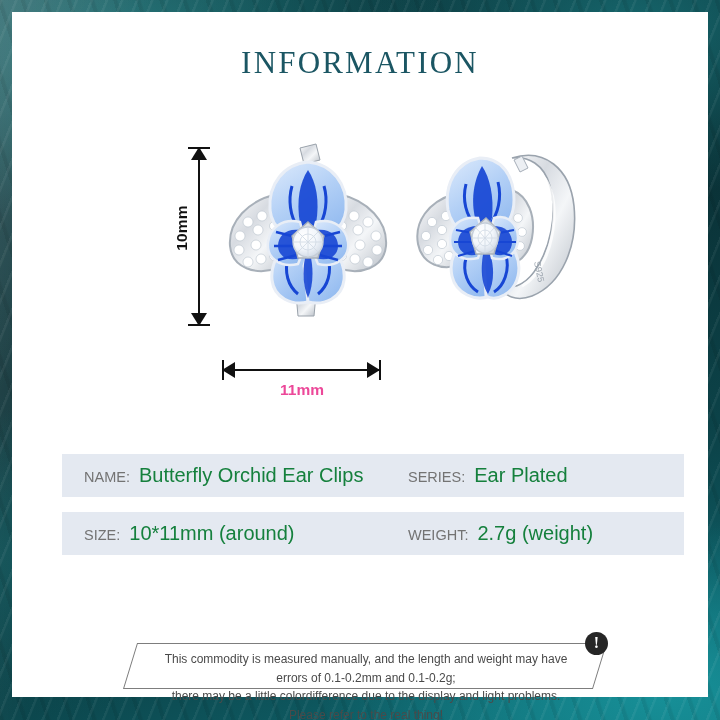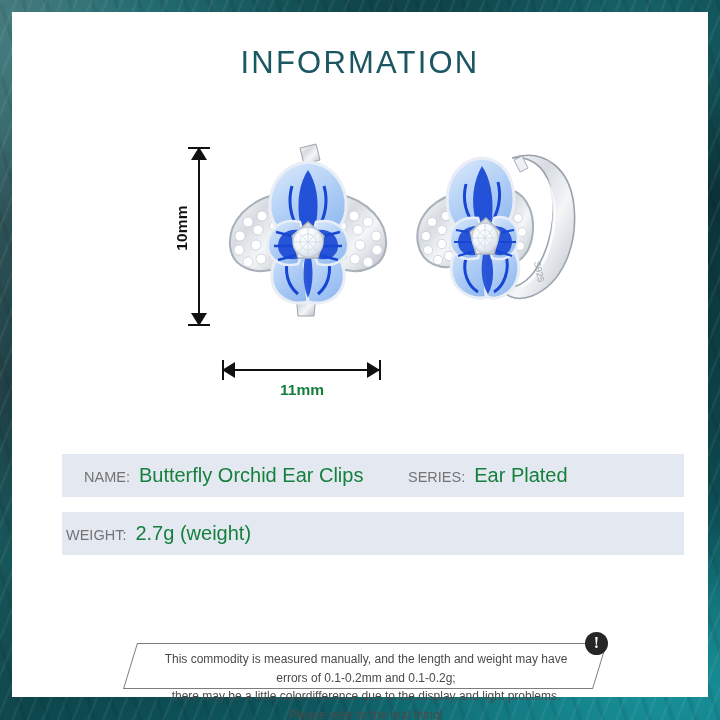--- a/index.html
+++ b/index.html
@@ -45,21 +45,21 @@
     width: 696px; height: 685px;
     background: #ffffff;
     z-index: 2;
   }
 
   
   #title {
     position: absolute;
     top: 33px; left: 0; width: 100%;
     text-align: center;
-    font-family: Liberation Sans, sans-serif;
+    font-family: Liberation Serif, serif;
     font-size: 31px;
     letter-spacing: 2.2px;
     color: #1b5663;
   }
 
   
   #product-area {
     position: absolute;
     left: 0; top: 100px;
     width: 696px; height: 310px;
@@ -107,21 +107,21 @@
   #dim-h .tip-l { left: 10px; border-right: 13px solid #111; }
   #dim-h .tip-r { left: 155px; border-left: 13px solid #111; }
   #dim-h .cap-l, #dim-h .cap-r {
     position: absolute; top: 5px; width: 1.6px; height: 20px; background: #111;
   }
   #dim-h .cap-l { left: 10px; }
   #dim-h .cap-r { left: 167px; }
   #dim-h .label {
     position: absolute; left: 0; top: 26px; width: 180px;
     text-align: center;
-    font-size: 15.5px; font-weight: bold; color: #15803d;
+    font-size: 15.5px; font-weight: bold; color: #ec4899;
   }
 
   
   #earring-front { position: absolute; left: 196px; top: 14px; }
   #earring-side  { position: absolute; left: 382px; top: 12px; }
 
   
   #info-table {
     position: absolute;
     left: 50px; top: 442px;
@@ -359,20 +359,24 @@
           <span class="value">Butterfly Orchid Ear Clips</span>
         </div>
         <div class="cell c2">
           <span class="key">SERIES:</span>
           <span class="value">Ear Plated</span>
         </div>
       </div>
 
 
       <div class="info-row">
+        <div class="cell c1">
+          <span class="key">SIZE:</span>
+          <span class="value">10*11mm (around)</span>
+        </div>
         <div class="cell c2">
           <span class="key">WEIGHT:</span>
           <span class="value">2.7g (weight)</span>
         </div>
       </div>
     </div>
 
     <div id="disclaimer">
       <div class="banner"></div>
       <div class="text">

